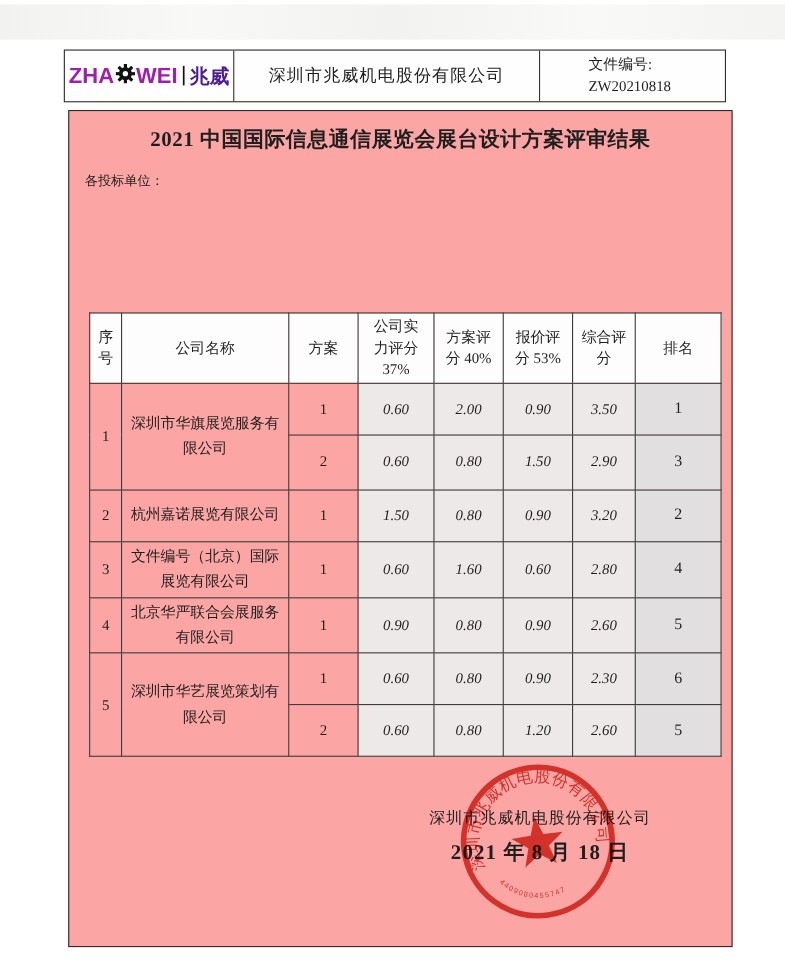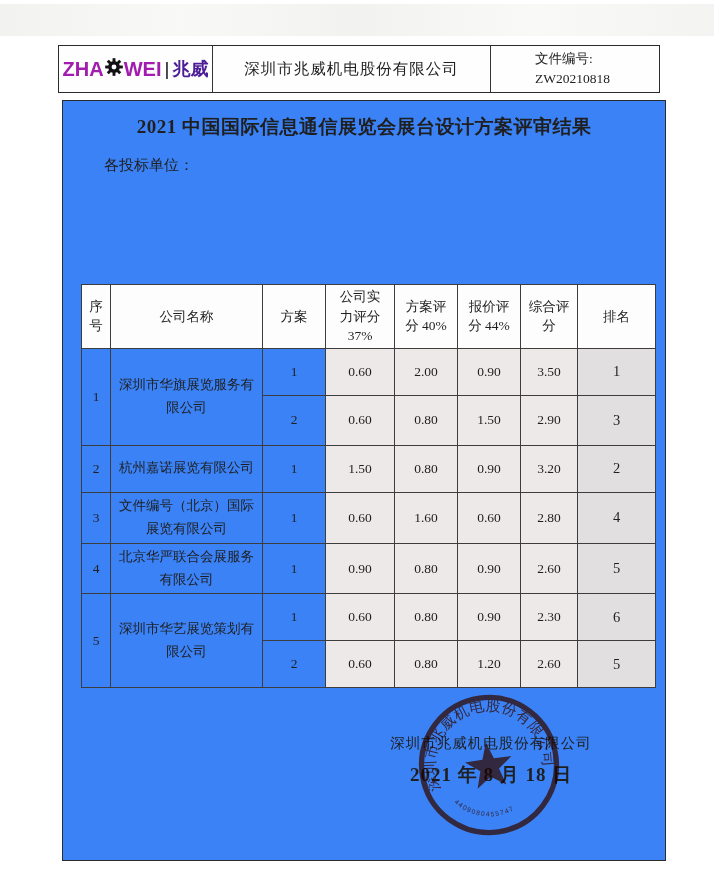--- a/index.html
+++ b/index.html
@@ -19,35 +19,35 @@
   .hcell-file { width:132px; flex-direction:column; align-items:flex-start; justify-content:center;
     padding:2px 8px; font-size:13.5px; line-height:1.45;margin-left:36px; }
   .logo-en { font-family:"Liberation Sans","DejaVu Sans",sans-serif; font-weight:800;
     font-size:20px; letter-spacing:0; color:#a21caf; }
   .logo-sep { font-family:"Liberation Sans",sans-serif; font-weight:400; font-size:19px; margin:0 1px; color:#111; }
   .logo-cn { font-size:18px; font-weight:700; color:#4c1d95; }
   .gear { display:inline-block; vertical-align:-2px; margin:0 -1px; }
 
   
   .main-frame { position:absolute; left:62px; top:100px; width:604px; height:761px;
-    border:1.6px solid #2b2b2b; background:#3b82f6; }
+    border:1.6px solid #2b2b2b; background:#fca5a5; }
   .doc-title { position:absolute; top:13px; left:0; right:0; text-align:center;
     font-size:19px; font-weight:700; letter-spacing:.5px; }
-  .salutation { position:absolute; top:55px; left:14px; font-size:15px;margin-left:27px; }
+  .salutation { position:absolute; top:55px; left:14px; font-size:12px; }
   .para { position:absolute; top:82px; left:14px; width:578px; font-size:14px;
     line-height:1.92; text-align:justify; text-indent:2em; letter-spacing:-0.2px; }
 
   
   .eval-table { position:absolute; left:18px; top:183px; border-collapse:collapse;
     table-layout:fixed; width:574px; font-size:13.5px; }
   .eval-table th, .eval-table td { border:1.1px solid #3d3d3d; text-align:center;
     vertical-align:middle; padding:2px 3px; font-weight:normal; }
   .eval-table th { white-space:pre-line; line-height:1.45; background:#fdfdfd; }
   .name-cell { line-height:1.7; }
-  .sc { background:#ede9e9; }
+  .sc { background:#ede9e9;font-style:italic; }
   .rk { background:#e1dfdf; font-size:14.5px; }
   .h60{height:60px} .h47{height:47px} .h50{height:50px} .h48{height:48px}
 
   
   .signature { position:absolute; left:296px; top:633px; width:264px; text-align:center; }
   .sig-company { font-size:14.5px; letter-spacing:1px; }
   .sig-date { font-size:19px; margin-top:9px; letter-spacing:1px;font-weight:bold; }
   .stamp { position:absolute; left:350px; top:588px; mix-blend-mode:multiply; }
 </style>
 </head>
@@ -105,21 +105,21 @@
       <th>序
 号</th>
       <th>公司名称</th>
       <th>方案</th>
       <th>公司实
 力评分
 37%</th>
       <th>方案评
 分 40%</th>
       <th>报价评
-分 44%</th>
+分 53%</th>
       <th>综合评
 分</th>
       <th>排名</th>
     </tr>
     <tr class="h47">
       <td rowspan="2">1</td>
       <td rowspan="2" class="name-cell">深圳市华旗展览服务有限公司</td>
       <td>1</td>
       <td class="sc">0.60</td>
       <td class="sc">2.00</td>

